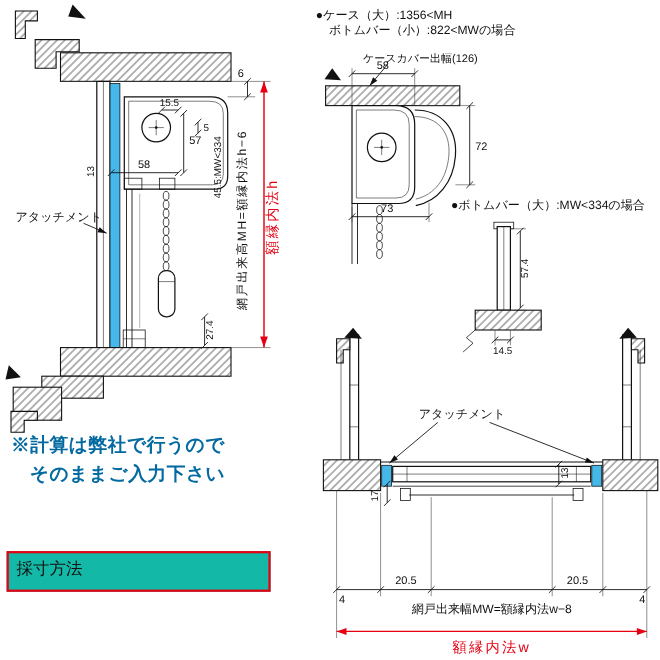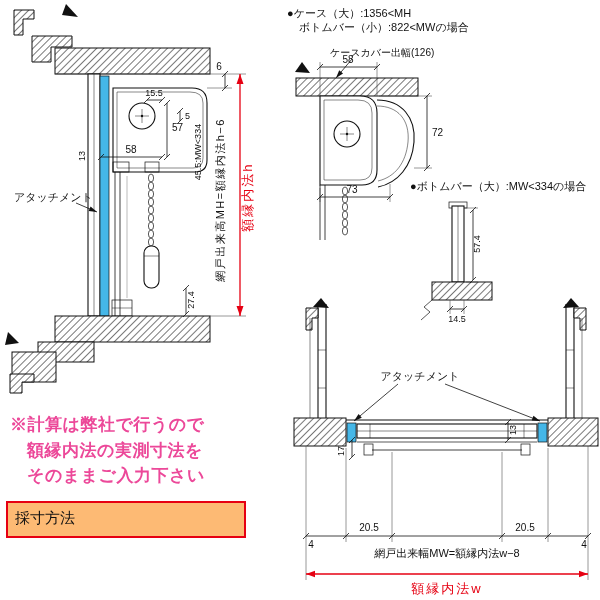--- a/index.html
+++ b/index.html
@@ -14,25 +14,25 @@
   .redtxt{fill:#e60012;letter-spacing:2px;font-size:13px}
   .s1{stroke:#111;stroke-width:1.1;fill:none}
   .wf{fill:#fff;stroke:#111;stroke-width:1.1}
   .s07{stroke:#111;stroke-width:0.7;fill:none}
   .s05{stroke:#111;stroke-width:0.5;fill:none}
   .dim{stroke:#111;stroke-width:0.8;fill:none}
   .ext{stroke:#444;stroke-width:0.55;fill:none}
   .hs{stroke:#111;stroke-width:1;}
   .redln{stroke:#e60012;stroke-width:1.3;fill:none}
   .redfill{fill:#e60012;}
-  .notice{position:absolute;left:10px;top:392px;color:#ec4899;font-weight:bold;
-          font-size:17px;line-height:1.5;letter-spacing:0.5px;margin-top:20px;}
+  .notice{position:absolute;left:10px;top:392px;color:#0369a1;font-weight:bold;
+          font-size:17px;line-height:1.5;letter-spacing:0.5px;}
   .notice .indent{margin-left:17px;}
   .mbox{position:absolute;left:6px;top:501px;width:222px;border:2px solid #e60012;
-        background:#fdba74;padding:3px 7px 6px;color:#111;font-size:15px;line-height:1.6;}
+        background:#14b8a6;padding:3px 7px 6px;color:#111;font-size:15px;line-height:1.6;}
   .mvar{font-family:"Liberation Serif",serif;font-style:italic;font-size:18px;padding:0 1px;}
 </style>
 </head>
 <body>
 
 <div class="stage">
 <svg width="600" height="600" viewBox="0 0 600 600">
   <defs>
     <pattern id="hatch" width="5" height="5" patternUnits="userSpaceOnUse" patternTransform="rotate(45)">
       <rect width="5" height="5" fill="#ffffff"></rect>
@@ -277,20 +277,19 @@
 
     <line class="redln" x1="306" y1="574" x2="588" y2="574"></line>
     <polygon class="redfill" points="306,574 315,570.8 315,577.2"></polygon>
     <polygon class="redfill" points="588,574 579,570.8 579,577.2"></polygon>
     <text class="redtxt" x="447" y="593" text-anchor="middle">額縁内法w</text>
   </g>
 </svg>
 
 <div class="notice">
   <div>※計算は弊社で行うので</div>
-  <div class="indent">額縁内法の実測寸法を</div>
   <div class="indent">そのままご入力下さい</div>
 </div>
 
 <div class="mbox">
   <div>採寸方法</div>
 </div>
 </div>
 
 </body></html>

